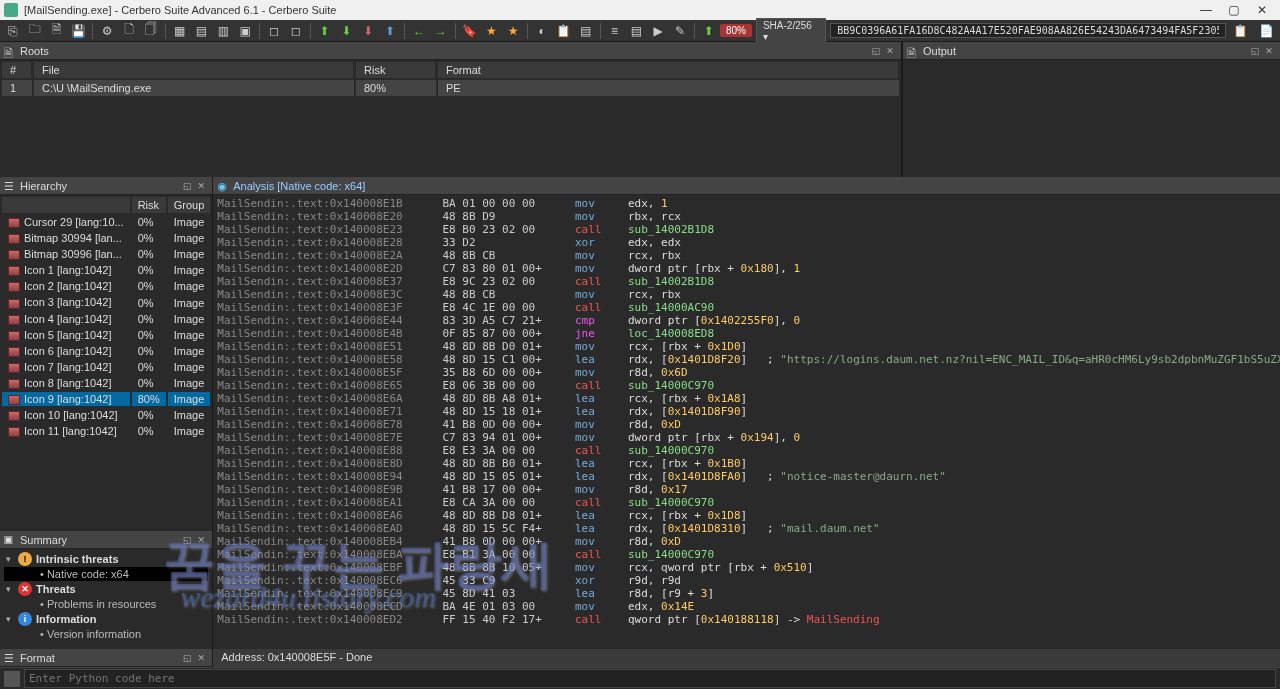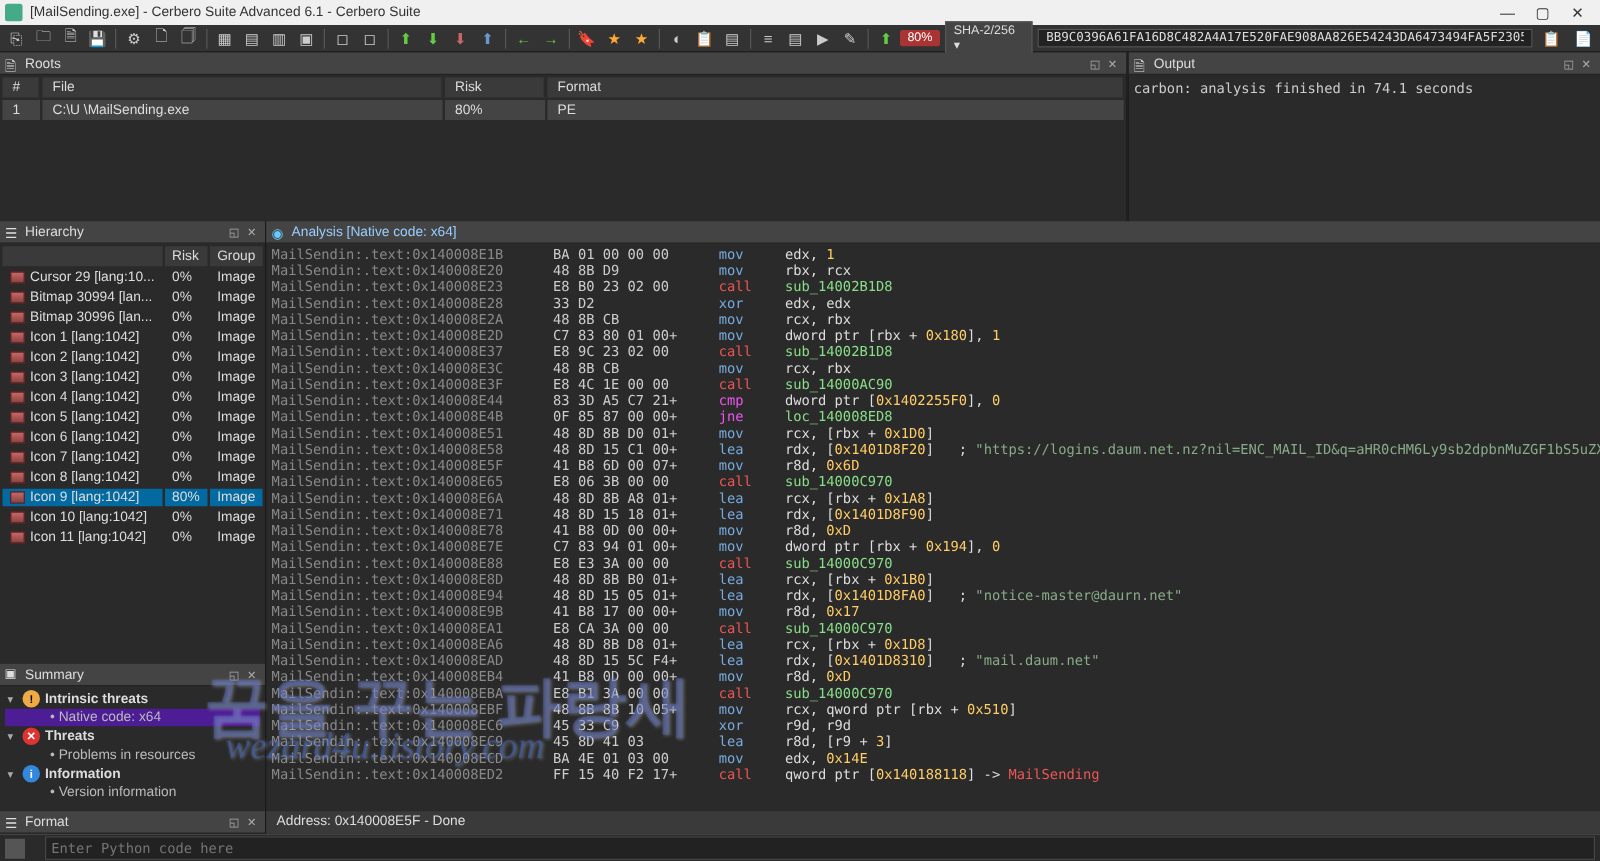--- a/index.html
+++ b/index.html
@@ -31,21 +31,21 @@
 .hier-table { width: 100%; font-size: 11px; }
 .hier-table th { background: #3a3a3a; color: #ddd; text-align: left; padding: 2px 6px; font-weight: normal; }
 .hier-table td { padding: 1px 6px; color: #ddd; white-space: nowrap; }
 .hier-row { cursor: pointer; }
 .hier-row .rico { width: 12px; height: 10px; display: inline-block; background: linear-gradient(#c66, #844); border: 1px solid #622; margin-right: 4px; vertical-align: middle; }
 .hier-row-sel { background: #0369a1; color: #fff; }
 .summary-panel { height: 100px; background: #2a2a2a; }
 .sum-tree { padding: 2px 4px; font-size: 11px; }
 .sum-item { padding: 1px 2px; display: flex; align-items: center; cursor: pointer; }
 .sum-item .tico { width: 14px; height: 14px; margin-right: 4px; border-radius: 50%; display: inline-flex; align-items: center; justify-content: center; font-size: 9px; font-weight: bold; }
-.sum-sel { background: #4c1d95; }
+.sum-sel { background: #000000; }
 .i-warn { background: #ea4; color: #000; }
 .i-err { background: #d33; color: #fff; }
 .i-info { background: #38d; color: #fff; }
 .sum-sub { padding-left: 24px; color: #bbb; }
 .format-panel { height: 95px; background: #2a2a2a; overflow: hidden; }
 .fmt-tree { padding: 2px 4px; font-size: 11px; }
 .fmt-item { padding: 1px 2px; cursor: pointer; display: flex; align-items: center; }
 .fmt-item::before { content: ""; width: 10px; display: inline-block; }
 .fmt-exp::before { content: "▾"; color: #aaa; font-size: 9px; }
 .fmt-ico { width: 12px; height: 12px; background: #888; margin-right: 4px; display: inline-block; }
@@ -63,21 +63,21 @@
 .c-jne { color: #e5e; }
 .c-lea { color: #7ad; }
 .c-reg { color: #ddd; }
 .c-num { color: #fc6; }
 .c-sub { color: #8d8; }
 .c-str { color: #8a8; }
 .c-send { color: #e55; }
 .output-panel { position: absolute; right: 0; top: 42px; width: 378px; height: 138px; background: #2a2a2a; border-left: 1px solid #1a1a1a; }
 .output-body { padding: 4px; font-family: monospace; font-size: 11px; color: #ccc; }
 .status-line { height: 18px; background: #3a3a3a; color: #ddd; padding: 2px 8px; font-size: 11px; }
-.footer { height: 22px; background: #2a2a2a; border-top: 1px solid #444; display: flex; align-items: center; padding: 0 4px; gap: 12px; }
+.footer { height: 22px; background: #2a2a2a; border-top: 1px solid #444; display: flex; align-items: center; padding: 0 4px; }
 .footer .fico { width: 16px; height: 16px; background: #555; margin-right: 4px; }
 .footer input { flex: 1; background: #222; border: 1px solid #444; color: #888; padding: 2px 4px; font-size: 11px; font-family: monospace; }
 .watermark { position: absolute; left: 163px; top: 530px; font-size: 52px; font-weight: bold; color: rgba(80,100,180,0.5); pointer-events: none; font-family: serif; text-shadow: 1px 1px 3px rgba(255,255,255,0.3); }
 .watermark2 { position: absolute; left: 180px; top: 580px; font-size: 30px; font-style: italic; color: rgba(60,100,200,0.5); pointer-events: none; font-family: cursive; text-shadow: 1px 1px 3px rgba(255,255,255,0.3); }
 </style>
 </head>
 <body>
 
 <div class="titlebar">
   <span class="icon"></span>
@@ -166,21 +166,20 @@
     </div>
   </div>
   <div class="output-panel" style="position:static; width:378px; height:auto;">
     <div class="panel-header">
       <span class="pico">🗎</span>
       <span>Output</span>
       <span class="spacer"></span>
       <span class="pbtn">◱</span>
       <span class="pbtn">✕</span>
     </div>
-    <div class="output-body">carbon: analysis finished in 74.1 seconds</div>
   </div>
 </div>
 
 <div class="main" style="height:490px;">
   <div class="leftcol">
 
     <div class="panel-header">
       <span class="pico">☰</span>
       <span>Hierarchy</span>
       <span class="spacer"></span>
@@ -322,21 +321,21 @@
         <div class="asm-line"><span class="c-addr">MailSendin:.text:0x140008E28    </span>  <span class="c-hex">33 D2             </span>  <span class="c-xor">xor   </span>  <span class="c-reg">edx, edx</span></div>
         <div class="asm-line"><span class="c-addr">MailSendin:.text:0x140008E2A    </span>  <span class="c-hex">48 8B CB          </span>  <span class="c-mov">mov   </span>  <span class="c-reg">rcx, rbx</span></div>
         <div class="asm-line"><span class="c-addr">MailSendin:.text:0x140008E2D    </span>  <span class="c-hex">C7 83 80 01 00+   </span>  <span class="c-mov">mov   </span>  <span class="c-reg">dword ptr [rbx + </span><span class="c-num">0x180</span><span class="c-reg">], </span><span class="c-num">1</span></div>
         <div class="asm-line"><span class="c-addr">MailSendin:.text:0x140008E37    </span>  <span class="c-hex">E8 9C 23 02 00    </span>  <span class="c-call">call  </span>  <span class="c-sub">sub_14002B1D8</span></div>
         <div class="asm-line"><span class="c-addr">MailSendin:.text:0x140008E3C    </span>  <span class="c-hex">48 8B CB          </span>  <span class="c-mov">mov   </span>  <span class="c-reg">rcx, rbx</span></div>
         <div class="asm-line"><span class="c-addr">MailSendin:.text:0x140008E3F    </span>  <span class="c-hex">E8 4C 1E 00 00    </span>  <span class="c-call">call  </span>  <span class="c-sub">sub_14000AC90</span></div>
         <div class="asm-line"><span class="c-addr">MailSendin:.text:0x140008E44    </span>  <span class="c-hex">83 3D A5 C7 21+   </span>  <span class="c-cmp">cmp   </span>  <span class="c-reg">dword ptr [</span><span class="c-num">0x1402255F0</span><span class="c-reg">], </span><span class="c-num">0</span></div>
         <div class="asm-line"><span class="c-addr">MailSendin:.text:0x140008E4B    </span>  <span class="c-hex">0F 85 87 00 00+   </span>  <span class="c-jne">jne   </span>  <span class="c-sub">loc_140008ED8</span></div>
         <div class="asm-line"><span class="c-addr">MailSendin:.text:0x140008E51    </span>  <span class="c-hex">48 8D 8B D0 01+   </span>  <span class="c-mov">mov   </span>  <span class="c-reg">rcx, [rbx + </span><span class="c-num">0x1D0</span><span class="c-reg">]</span></div>
         <div class="asm-line"><span class="c-addr">MailSendin:.text:0x140008E58    </span>  <span class="c-hex">48 8D 15 C1 00+   </span>  <span class="c-lea">lea   </span>  <span class="c-reg">rdx, [</span><span class="c-num">0x1401D8F20</span><span class="c-reg">]   ; </span><span class="c-str">"https://logins.daum.net.nz?nil=ENC_MAIL_ID&amp;q=aHR0cHM6Ly9sb2dpbnMuZGF1bS5uZXQvYWNjb3VudHMvbG9naW5Mb3dNb2Rl"</span></div>
-        <div class="asm-line"><span class="c-addr">MailSendin:.text:0x140008E5F    </span>  <span class="c-hex">41 B8 6D 00 07+   </span>  <span class="c-mov">mov   </span>  <span class="c-reg">r8d, </span><span class="c-num">0x6D</span></div>
+        <div class="asm-line"><span class="c-addr">MailSendin:.text:0x140008E5F    </span>  <span class="c-hex">35 B8 6D 00 00+   </span>  <span class="c-mov">mov   </span>  <span class="c-reg">r8d, </span><span class="c-num">0x6D</span></div>
         <div class="asm-line"><span class="c-addr">MailSendin:.text:0x140008E65    </span>  <span class="c-hex">E8 06 3B 00 00    </span>  <span class="c-call">call  </span>  <span class="c-sub">sub_14000C970</span></div>
         <div class="asm-line"><span class="c-addr">MailSendin:.text:0x140008E6A    </span>  <span class="c-hex">48 8D 8B A8 01+   </span>  <span class="c-lea">lea   </span>  <span class="c-reg">rcx, [rbx + </span><span class="c-num">0x1A8</span><span class="c-reg">]</span></div>
         <div class="asm-line"><span class="c-addr">MailSendin:.text:0x140008E71    </span>  <span class="c-hex">48 8D 15 18 01+   </span>  <span class="c-lea">lea   </span>  <span class="c-reg">rdx, [</span><span class="c-num">0x1401D8F90</span><span class="c-reg">]</span></div>
         <div class="asm-line"><span class="c-addr">MailSendin:.text:0x140008E78    </span>  <span class="c-hex">41 B8 0D 00 00+   </span>  <span class="c-mov">mov   </span>  <span class="c-reg">r8d, </span><span class="c-num">0xD</span></div>
         <div class="asm-line"><span class="c-addr">MailSendin:.text:0x140008E7E    </span>  <span class="c-hex">C7 83 94 01 00+   </span>  <span class="c-mov">mov   </span>  <span class="c-reg">dword ptr [rbx + </span><span class="c-num">0x194</span><span class="c-reg">], </span><span class="c-num">0</span></div>
         <div class="asm-line"><span class="c-addr">MailSendin:.text:0x140008E88    </span>  <span class="c-hex">E8 E3 3A 00 00    </span>  <span class="c-call">call  </span>  <span class="c-sub">sub_14000C970</span></div>
         <div class="asm-line"><span class="c-addr">MailSendin:.text:0x140008E8D    </span>  <span class="c-hex">48 8D 8B B0 01+   </span>  <span class="c-lea">lea   </span>  <span class="c-reg">rcx, [rbx + </span><span class="c-num">0x1B0</span><span class="c-reg">]</span></div>
         <div class="asm-line"><span class="c-addr">MailSendin:.text:0x140008E94    </span>  <span class="c-hex">48 8D 15 05 01+   </span>  <span class="c-lea">lea   </span>  <span class="c-reg">rdx, [</span><span class="c-num">0x1401D8FA0</span><span class="c-reg">]   ; </span><span class="c-str">"notice-master@daurn.net"</span></div>
         <div class="asm-line"><span class="c-addr">MailSendin:.text:0x140008E9B    </span>  <span class="c-hex">41 B8 17 00 00+   </span>  <span class="c-mov">mov   </span>  <span class="c-reg">r8d, </span><span class="c-num">0x17</span></div>
         <div class="asm-line"><span class="c-addr">MailSendin:.text:0x140008EA1    </span>  <span class="c-hex">E8 CA 3A 00 00    </span>  <span class="c-call">call  </span>  <span class="c-sub">sub_14000C970</span></div>

